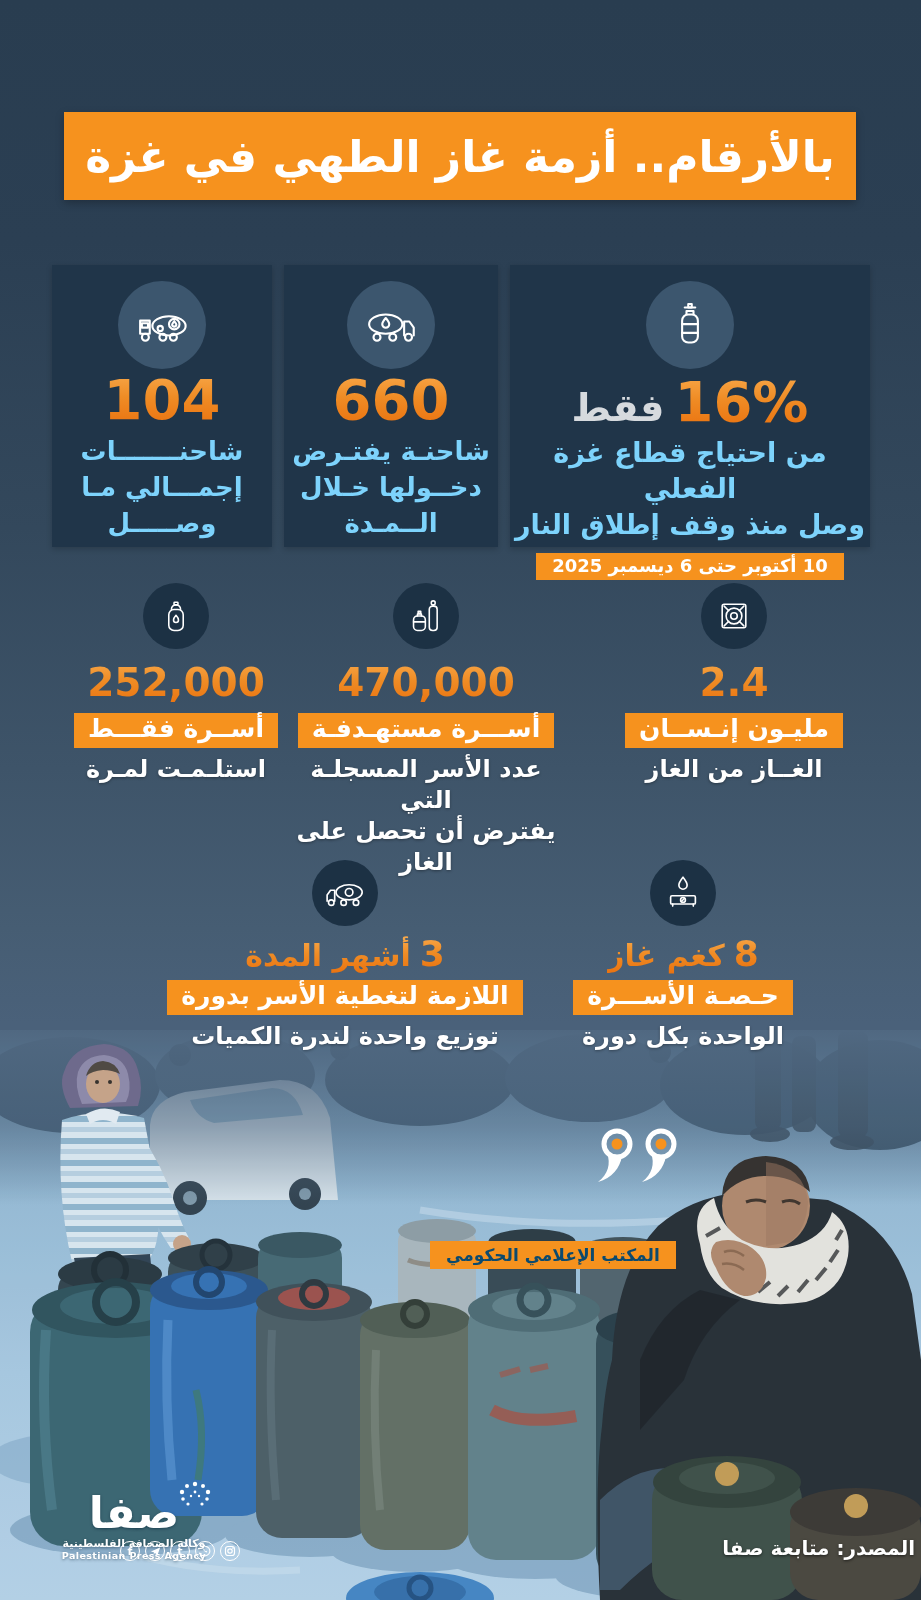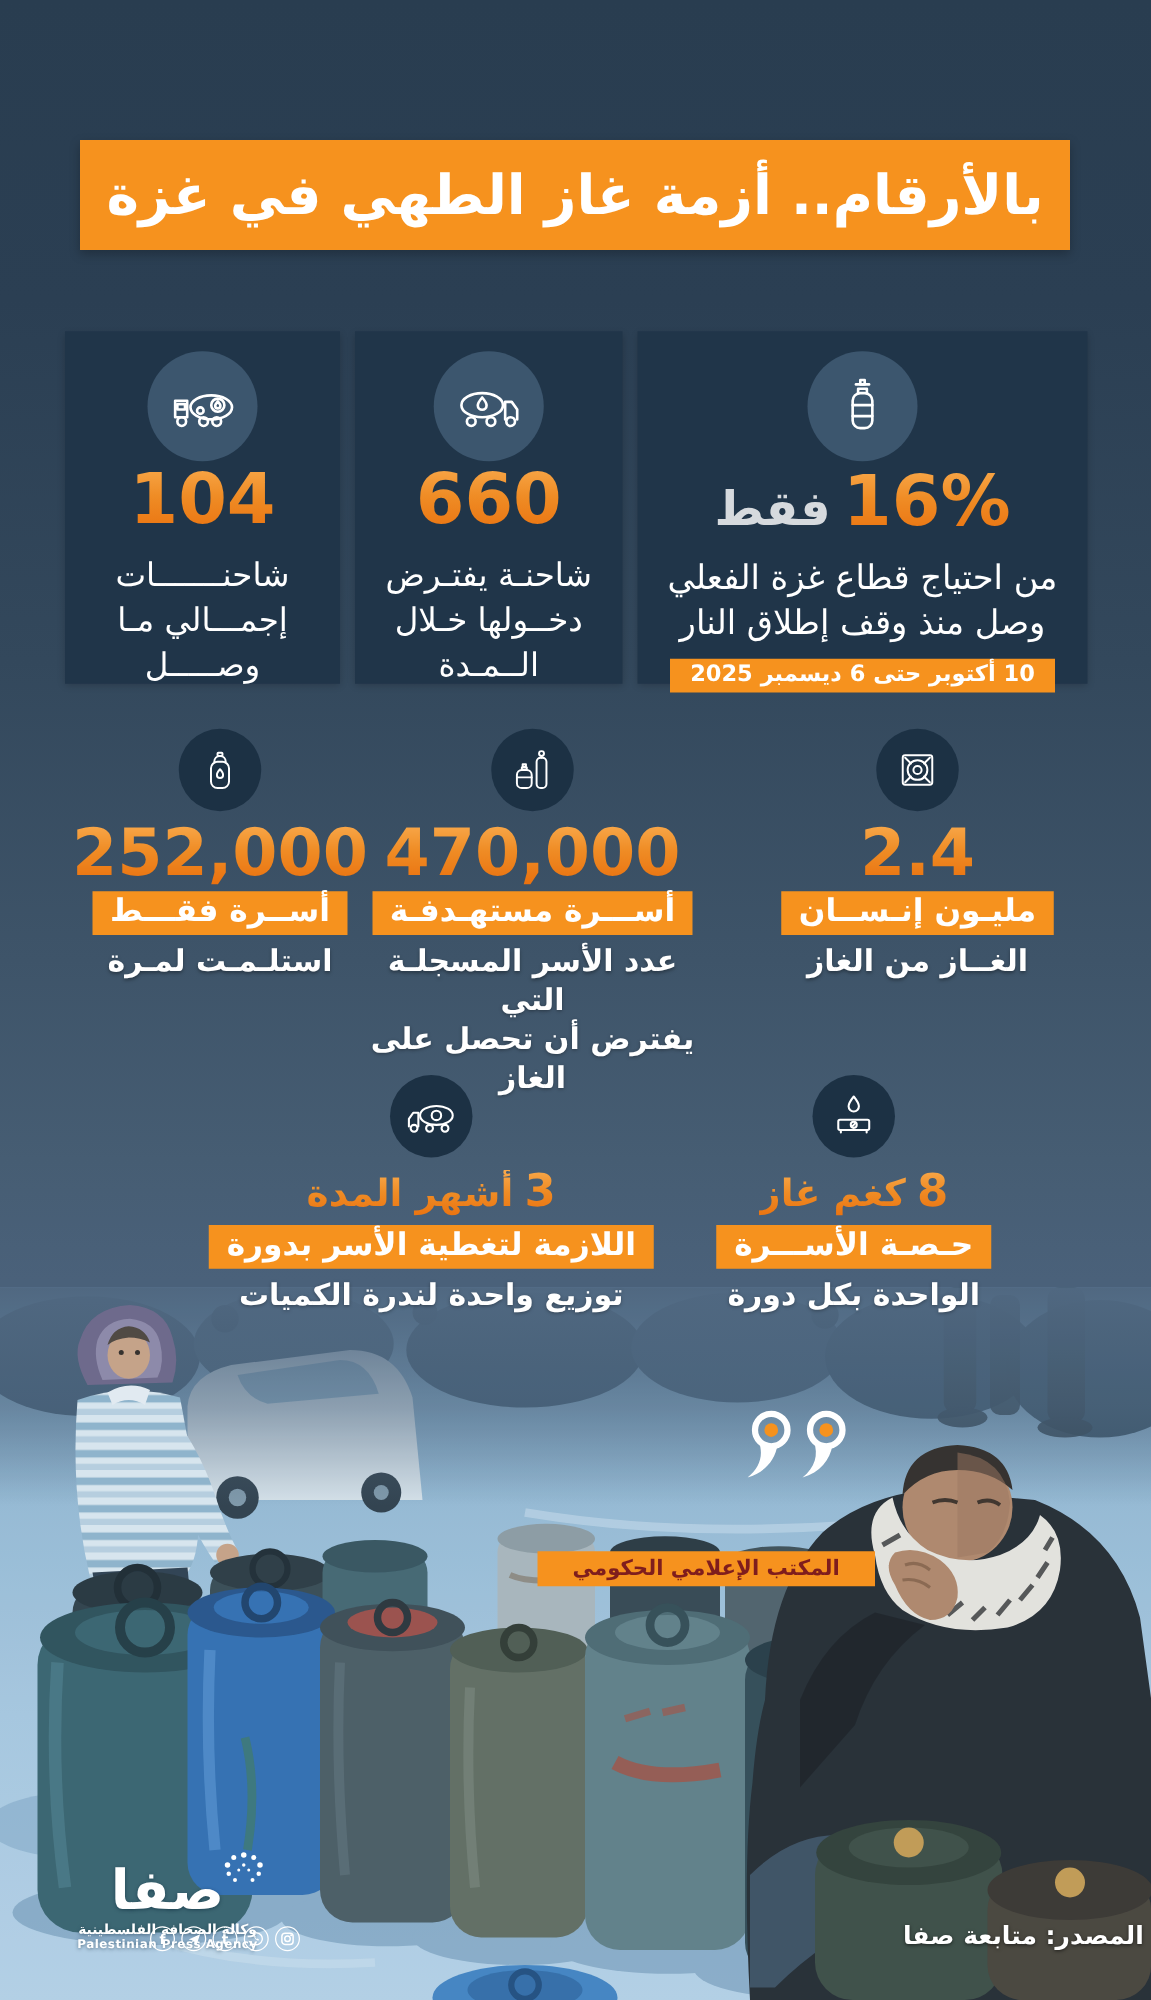--- a/index.html
+++ b/index.html
@@ -23,47 +23,47 @@
   }
   .ic{border-radius:50%;display:flex;align-items:center;justify-content:center;flex:none;}
   .ic.light{width:88px;height:88px;background:#3c566e;margin-top:16px;}
   .ic.dark{width:66px;height:66px;background:#1c3144;}
   .orange-num{font-weight:bold;color:#f6921e;}
   @supports (-webkit-background-clip: text){
     .orange-num{background:linear-gradient(180deg,#f9ab4e 0%,#ef8c25 45%,#e96f0d 100%);
       -webkit-background-clip:text;background-clip:text;color:transparent;}
   }
   .card-value{font-size:56px;line-height:62px;margin-top:0;direction:rtl;}
-  .card-lines{direction:rtl;color:#ffffff;font-weight:normal;font-size:26px;line-height:36px;margin-top:12px;}
+  .card-lines{direction:rtl;color:#7dd3fc;font-weight:bold;font-size:26px;line-height:36px;margin-top:2px;}
   .card-lines span{display:block;}
   .vrow{display:flex;direction:rtl;align-items:baseline;justify-content:center;gap:10px;margin-top:2px;}
   .suffix{color:#d6dade;font-weight:bold;font-size:38px;}
   .date-badge{
     background:#f6921e;color:#fff;font-weight:bold;font-size:18px;direction:rtl;
     padding:2px 16px 4px;margin-top:10px;white-space:nowrap;
   }
   .stat{position:absolute;display:flex;flex-direction:column;align-items:center;text-align:center;z-index:2;}
-  .stat-value{font-size:52px;line-height:52px;margin-top:8px;direction:rtl;}
+  .stat-value{font-size:39px;line-height:52px;margin-top:8px;direction:rtl;}
   .chip{
     display:inline-block;background:#f6921e;color:#fff;font-weight:bold;font-size:25px;
     line-height:30px;padding:1px 14px 4px;margin:4px 0 6px;direction:rtl;white-space:nowrap;
   }
   .stat-line{color:#fff;font-weight:bold;font-size:24px;line-height:31px;direction:rtl;
     text-shadow:0 1px 3px rgba(0,0,0,.35);}
   .stat2-valrow{display:flex;direction:rtl;align-items:baseline;gap:9px;margin-top:8px;}
   .stat2-num{font-size:36px;line-height:40px;}
   .stat2-unit{font-size:30px;line-height:40px;text-decoration:underline;}
   .quote{position:absolute;left:150px;top:1112px;width:445px;z-index:3;direction:rtl;
     color:#fff;font-weight:bold;font-size:28px;line-height:44px;text-align:center;
     text-shadow:0 2px 4px rgba(20,40,60,.55);}
   .qmarks{position:absolute;left:598px;top:1126px;z-index:3;}
   .attrib{
     position:absolute;left:430px;top:1241px;min-width:168px;height:28px;z-index:3;
-    background:#f6921e;color:#7f1d1d;font-weight:bold;font-size:17px;direction:rtl;
-    display:flex;align-items:center;justify-content:center;padding:0 28px;
+    background:#f6921e;color:#0c4a6e;font-weight:bold;font-size:17px;direction:rtl;
+    display:flex;align-items:center;justify-content:center;padding:0 16px;
   }
   .logo{position:absolute;left:34px;top:1490px;width:200px;z-index:3;color:#fff;text-align:center;
     text-shadow:0 1px 3px rgba(0,30,50,.5);}
   .logo-ar{font-size:44px;font-weight:bold;line-height:46px;direction:rtl;letter-spacing:2px;}
   .logo-sub-ar{font-size:11px;font-weight:bold;direction:rtl;margin-top:1px;}
   .logo-sub-en{font-size:9.5px;font-weight:bold;letter-spacing:.4px;}
   .logo-dots{position:absolute;right:18px;top:-10px;}
   .social{position:absolute;left:120px;top:1541px;z-index:3;display:flex;gap:5px;}
   .si{width:20px;height:20px;border:1.6px solid #fff;border-radius:50%;
     display:flex;align-items:center;justify-content:center;color:#fff;

